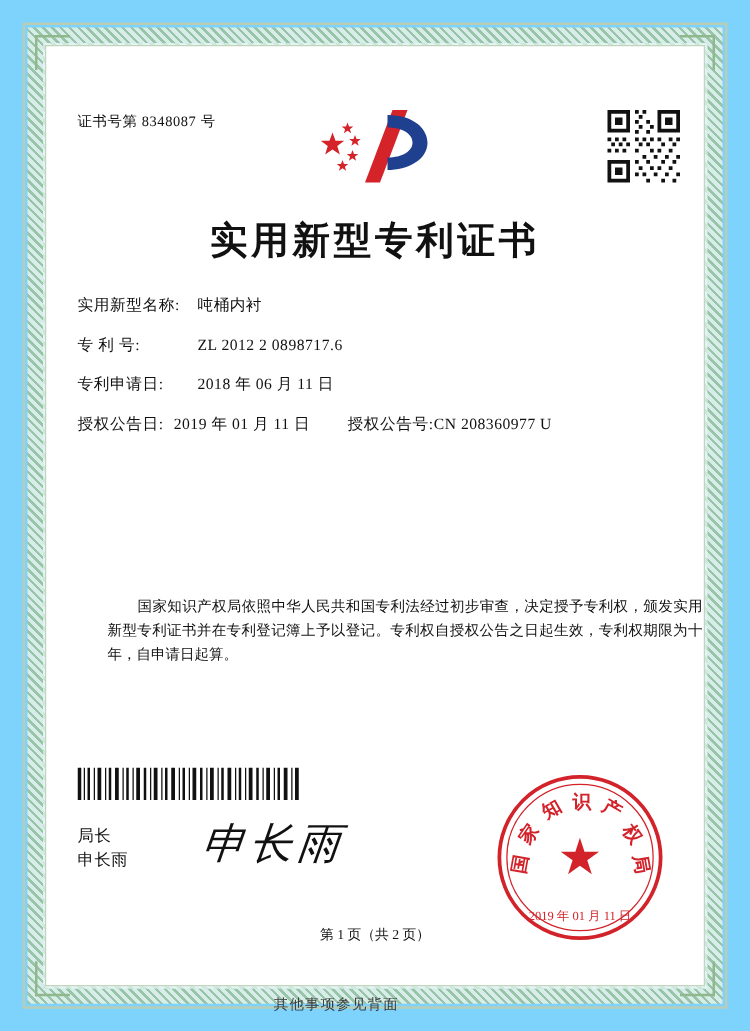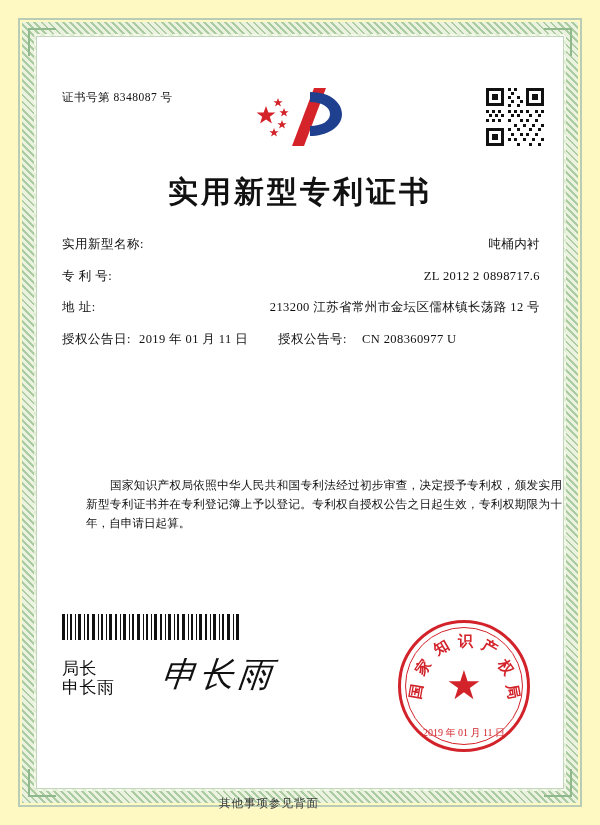--- a/index.html
+++ b/index.html
@@ -14,21 +14,21 @@
     color: #1a1a1a;
     overflow: hidden;
     position: relative;
   }
 
   
   .page {
     position: absolute;
     left: 0; top: 0;
     width: 600px; height: 825px;
-    background: #fef9c3;
+    background: #7dd3fc;
   }
 
   
   .border-outer {
     position: absolute;
     left: 18px; top: 18px;
     width: 564px; height: 789px;
     border: 2px solid #b9cdb6;
     box-sizing: border-box;
   }
@@ -109,21 +109,20 @@
     position: absolute;
     left: 18px; top: 192px;
     width: 478px;
   }
   .field-row {
     display: flex;
     align-items: baseline;
     margin-bottom: 14.5px;
     font-size: 12.5px;
     color: #111;
-    justify-content: space-between;
   }
   .field-label {
     white-space: nowrap;
     letter-spacing: .5px;
   }
   .field-label.w1 { width: 96px; }
   .field-value {
     letter-spacing: .4px;
   }
   .field-row.dual { justify-content: flex-start; }
@@ -145,21 +144,21 @@
   .barcode {
     position: absolute;
     left: 18px; top: 570px;
     width: 178px; height: 26px;
   }
 
   
   .sig-label {
     position: absolute;
     left: 18px; top: 615px;
-    font-size: 17px;
+    font-size: 13px;
     line-height: 19px;
     letter-spacing: .5px;
     color: #111;
   }
   .sig-script {
     position: absolute;
     left: 118px; top: 608px;
     font-size: 34px;
     font-family: "DejaVu Serif", serif;
     font-style: italic;
@@ -336,29 +335,29 @@
     <div class="fields">
       <div class="field-row">
         <span class="field-label w1">实用新型名称:</span>
         <span class="field-value">吨桶内衬</span>
       </div>
       <div class="field-row">
         <span class="field-label w1">专 利 号:</span>
         <span class="field-value">ZL 2012 2 0898717.6</span>
       </div>
       <div class="field-row">
-        <span class="field-label w1">地        址:</span>
-        <span class="field-value">213200 江苏省常州市金坛区儒林镇长荡路 12 号</span>
+        <span class="field-label w1">专利申请日:</span>
+        <span class="field-value">2018 年 06 月 11 日</span>
       </div>
       <div class="field-row dual">
         <span class="field-label">授权公告日:</span>
         <span class="field-value" style="margin-left:8px">2019 年 01 月 11 日</span>
         <span class="spacer"></span>
         <span class="field-label">授权公告号:</span>
-        <span class="field-value" style="margin-left:15px">CN 208360977 U</span>
+        <span class="field-value" style="margin-left:0">CN 208360977 U</span>
       </div>
     </div>
 
     <div class="paragraphs">
       <p>国家知识产权局依照中华人民共和国专利法经过初步审查，决定授予专利权，颁发实用新型专利证书并在专利登记簿上予以登记。专利权自授权公告之日起生效，专利权期限为十年，自申请日起算。</p>
     </div>
 
     <div class="barcode">
       <svg width="178" height="26" viewBox="0 0 178 26">
         <g fill="#111">
@@ -420,16 +419,17 @@
       <div class="seal-char" style="left:60px; top:12px;  transform:rotate(0deg);">识</div>
       <div class="seal-char" style="left:36px; top:18px;  transform:rotate(-30deg);">知</div>
       <div class="seal-char" style="left:18px; top:38px;  transform:rotate(-55deg);">家</div>
       <div class="seal-char" style="left:11px; top:62px;  transform:rotate(-80deg);">国</div>
       <div class="seal-char" style="left:84px; top:18px;  transform:rotate(30deg);">产</div>
       <div class="seal-char" style="left:100px;top:38px;  transform:rotate(55deg);">权</div>
       <div class="seal-char" style="left:107px;top:62px;  transform:rotate(80deg);">局</div>
       <div class="seal-date">2019 年 01 月 11 日</div>
     </div>
 
+    <div class="page-no">第 1 页（共 2 页）</div>
   </div>
 
   <div class="footer-note">其他事项参见背面</div>
 </div>
 
 </body></html>

